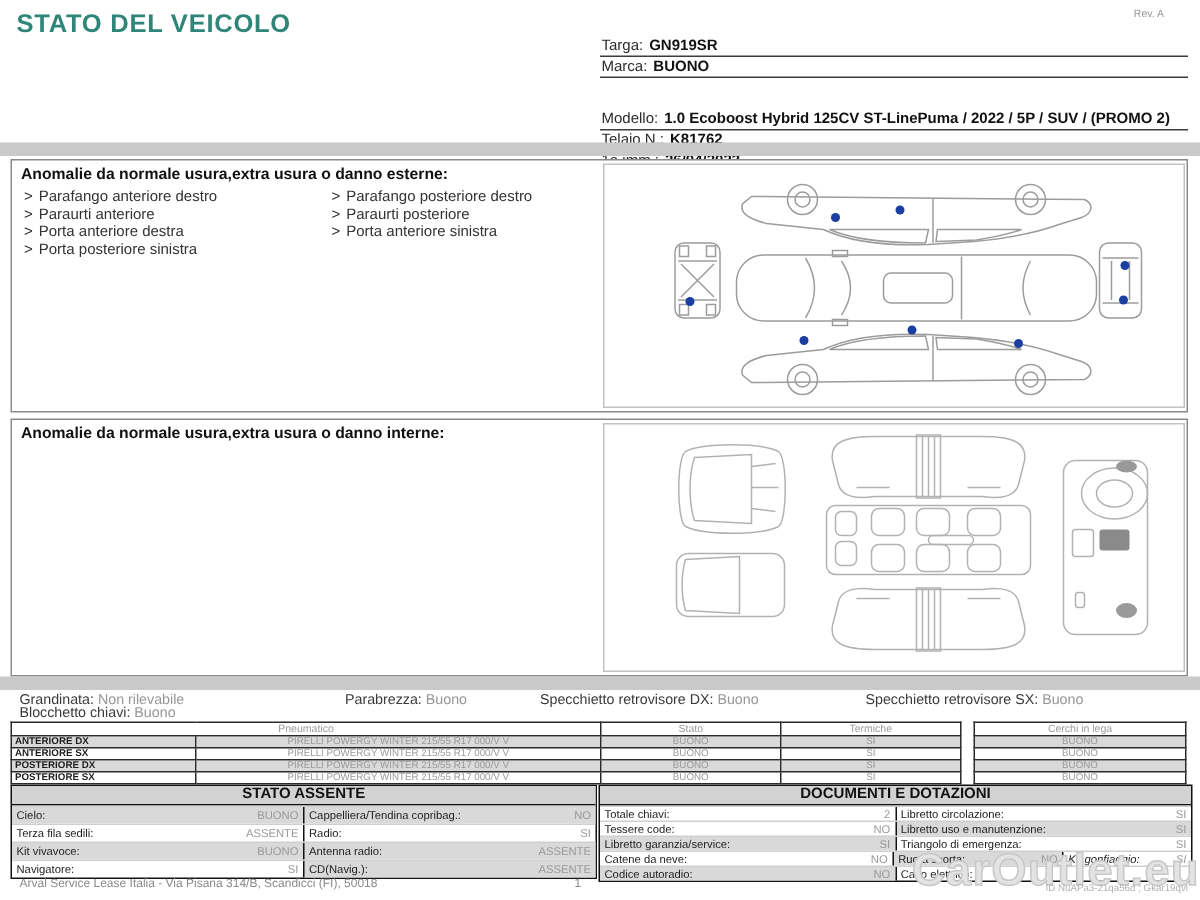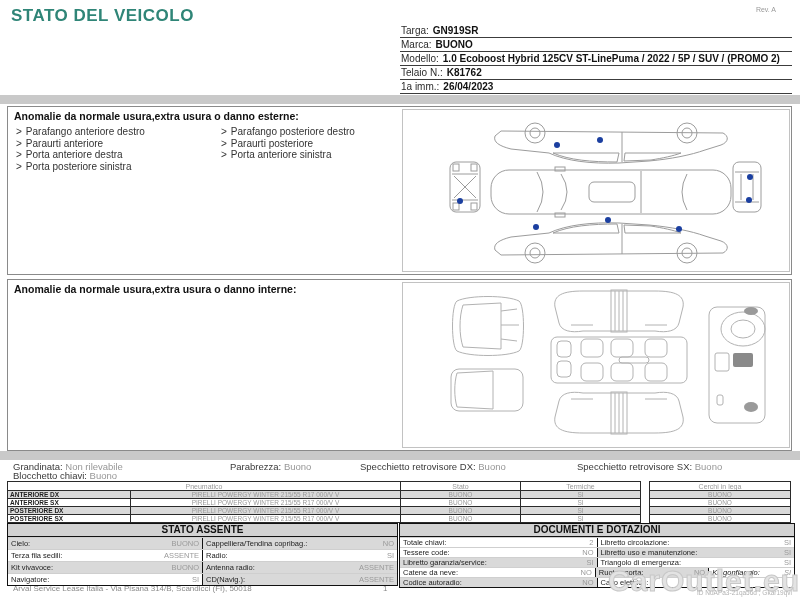--- a/index.html
+++ b/index.html
@@ -76,21 +76,21 @@
 
   <div class="hdr-col" style="left:400px;top:24px;width:392px;">
     <div class="frow">
       <span class="lab">Targa:</span>
       <span class="val">GN919SR</span>
     </div>
     <div class="frow">
       <span class="lab">Marca:</span>
       <span class="val">BUONO</span>
     </div>
-    <div class="frow" style="white-space:normal;">
+    <div class="frow" style="white-space:normal;margin-top:21px;">
       <span class="lab">Modello:</span>
       <span class="val" style="white-space:normal;">1.0 Ecoboost Hybrid 125CV ST-LinePuma / 2022 / 5P / SUV / (PROMO 2)</span>
     </div>
     <div class="frow">
       <span class="lab">Telaio N.:</span>
       <span class="val">K81762</span>
     </div>
     <div class="frow">
       <span class="lab">1a imm.:</span>
       <span class="val">26/04/2023</span>

